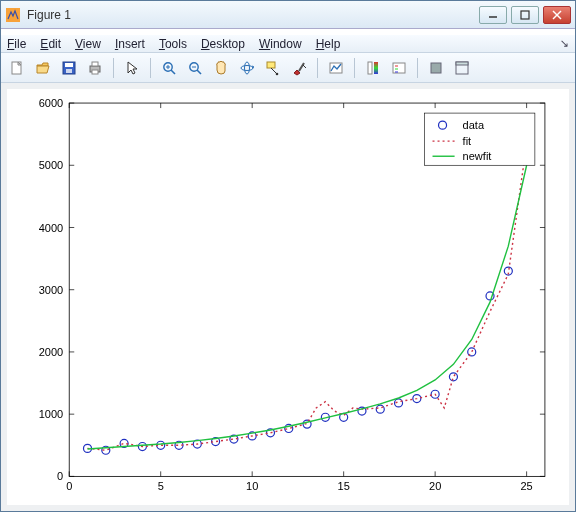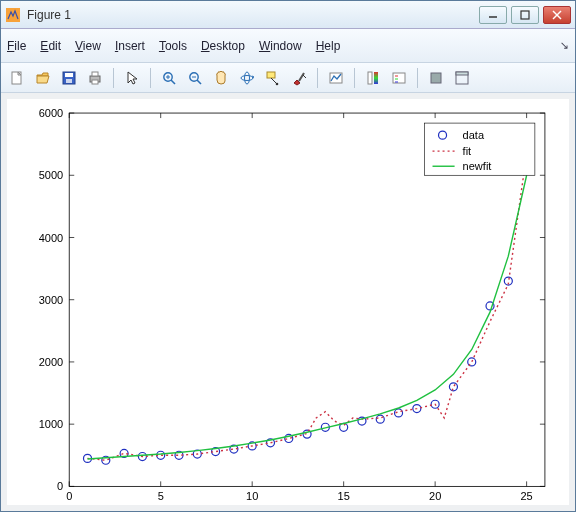--- a/index.html
+++ b/index.html
@@ -4,21 +4,21 @@
 <style>
   * { box-sizing: border-box; margin: 0; padding: 0; }
   body { font-family: "Segoe UI", Tahoma, sans-serif; font-size: 12px; background: #fff; }
   .window { width: 576px; height: 512px; border: 1px solid #5a7a9a; background: #fff; display: flex; flex-direction: column; }
   .titlebar { height: 28px; background: linear-gradient(to bottom, #f4f9fd, #dce9f5); display: flex; align-items: center; padding: 10px 4px; border-bottom: 1px solid #aac; }
   .titlebar .ico { width: 16px; height: 16px; margin-right: 6px; display: flex; align-items: center; justify-content: center; }
   .titlebar .title { flex: 1; color: #333; }
   .winbtns { display: flex; gap: 4px; }
   .winbtn { width: 28px; height: 18px; border: 1px solid #8aa; background: linear-gradient(to bottom,#f6fbff,#d7e7f3); border-radius: 2px; display: flex; align-items: center; justify-content: center; font-size: 10px; cursor: pointer; }
   .winbtn.close { background: linear-gradient(to bottom,#e97f71,#c64030); border-color:#a33; color:#fff; }
-  .menubar { height: 34px; background: linear-gradient(to bottom,#f7fbff,#e7eff7); border-bottom: 1px solid #c7d4e2; display: flex; align-items: center; padding: 0 6px; gap: 14px; position: relative; }
+  .menubar { height: 18px; background: linear-gradient(to bottom,#f7fbff,#e7eff7); border-bottom: 1px solid #c7d4e2; display: flex; align-items: center; padding: 0 6px; gap: 14px; position: relative; margin-top: 6px; }
   .menuitem { color: #223; cursor: pointer; }
   .menuitem u { text-decoration: underline; }
   .docktoggle { position: absolute; right: 6px; font-size: 11px; color: #445; }
   .toolbar { height: 30px; background: linear-gradient(to bottom,#f7fbff,#e7eff7); border-bottom: 1px solid #c7d4e2; display: flex; align-items: center; padding: 0 4px; gap: 2px; }
   .tbtn { width: 24px; height: 24px; display: flex; align-items: center; justify-content: center; cursor: pointer; border: 1px solid transparent; border-radius: 2px; }
   .tsep { width: 1px; height: 20px; background: #b8c6d4; margin: 0 4px; }
   .figarea { flex: 1; background: #eef0f2; padding: 6px; }
   .figpanel { width: 100%; height: 100%; background: #fff; position: relative; }
   svg.plot { position: absolute; inset: 0; }
   .axislabel { font-family: Arial, sans-serif; font-size: 11px; fill: #000; }

